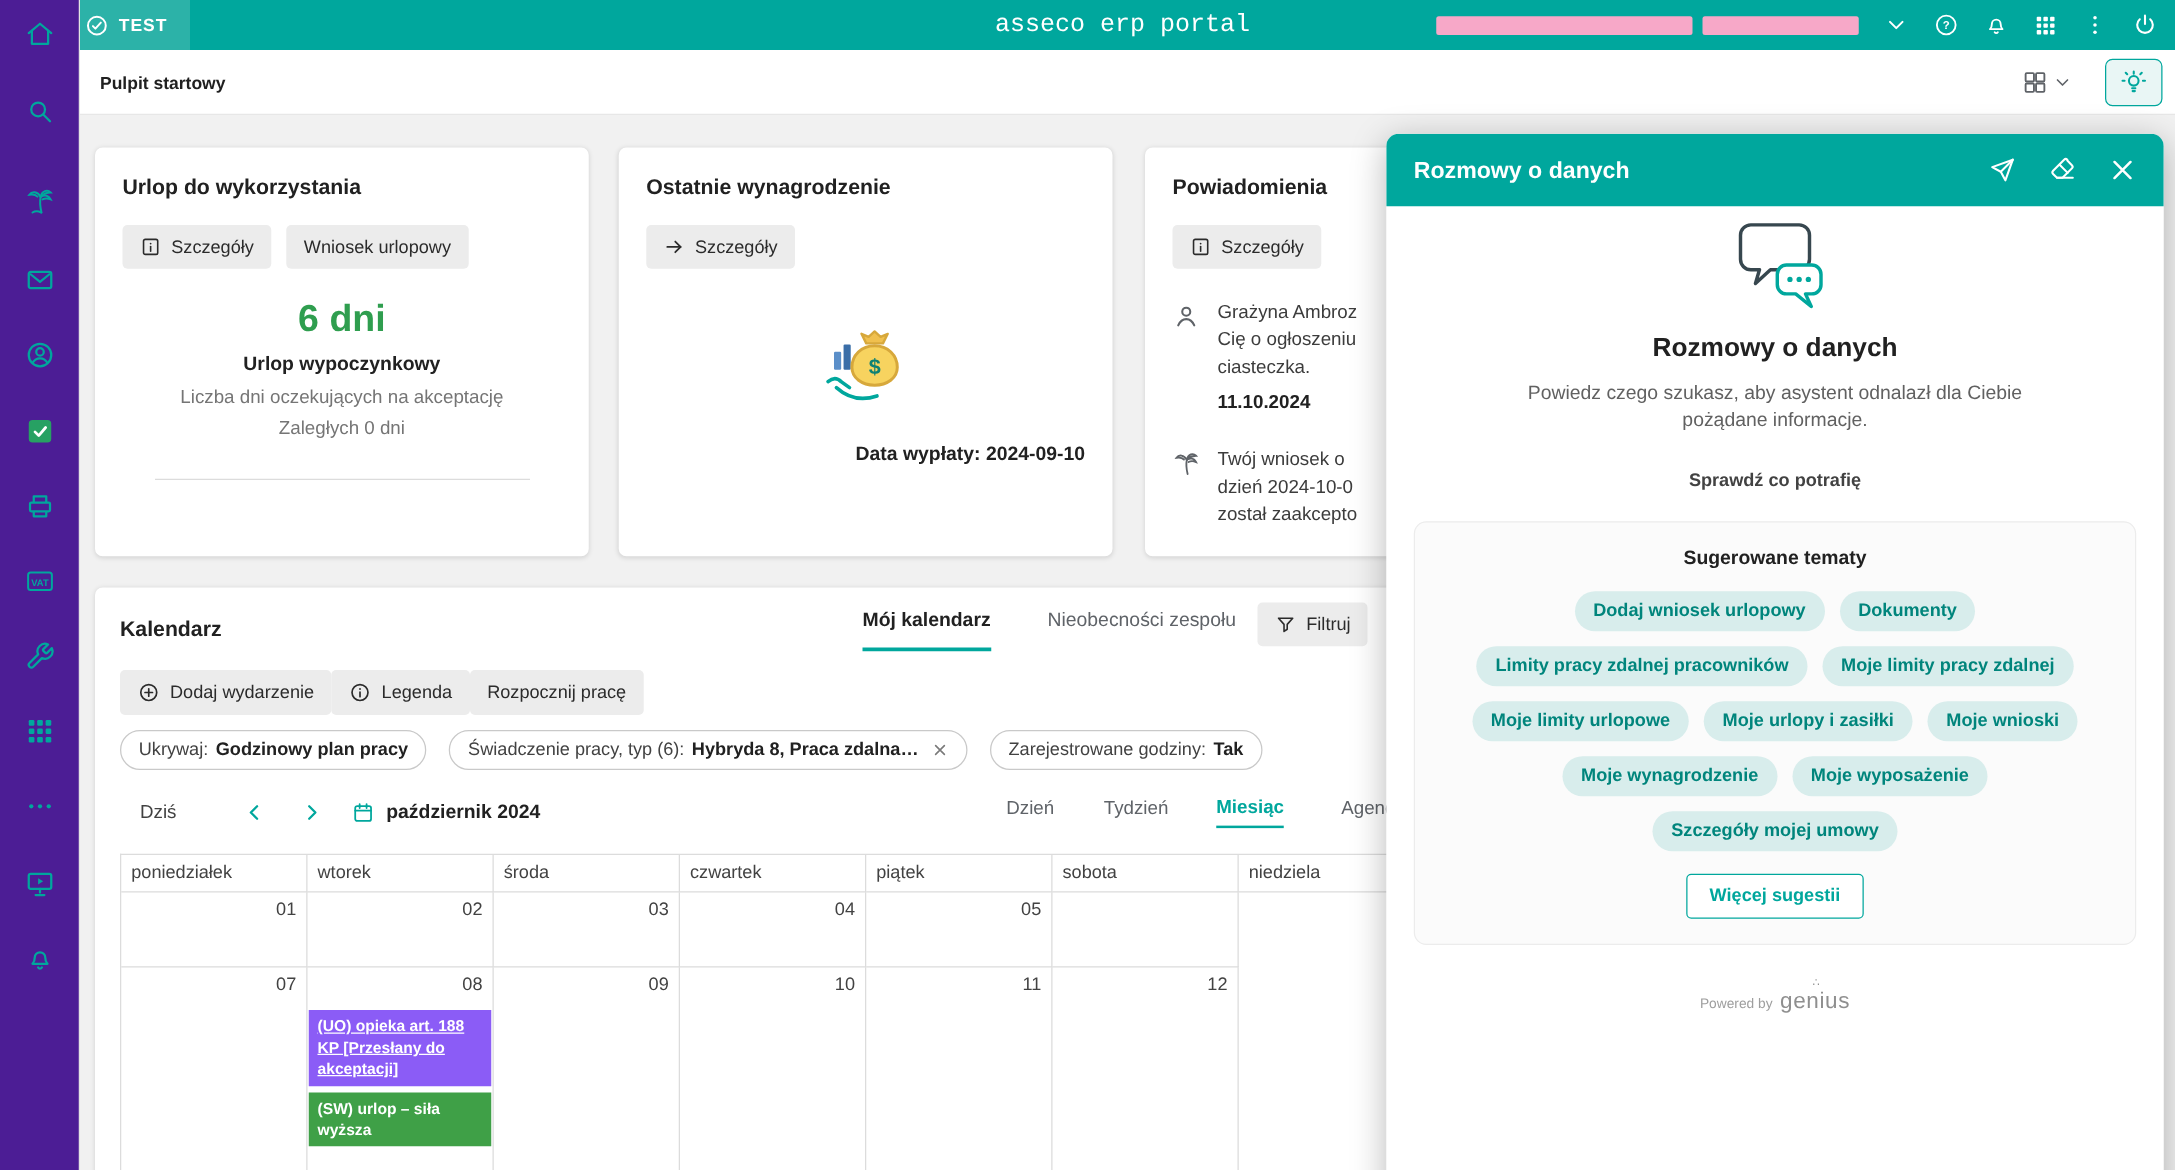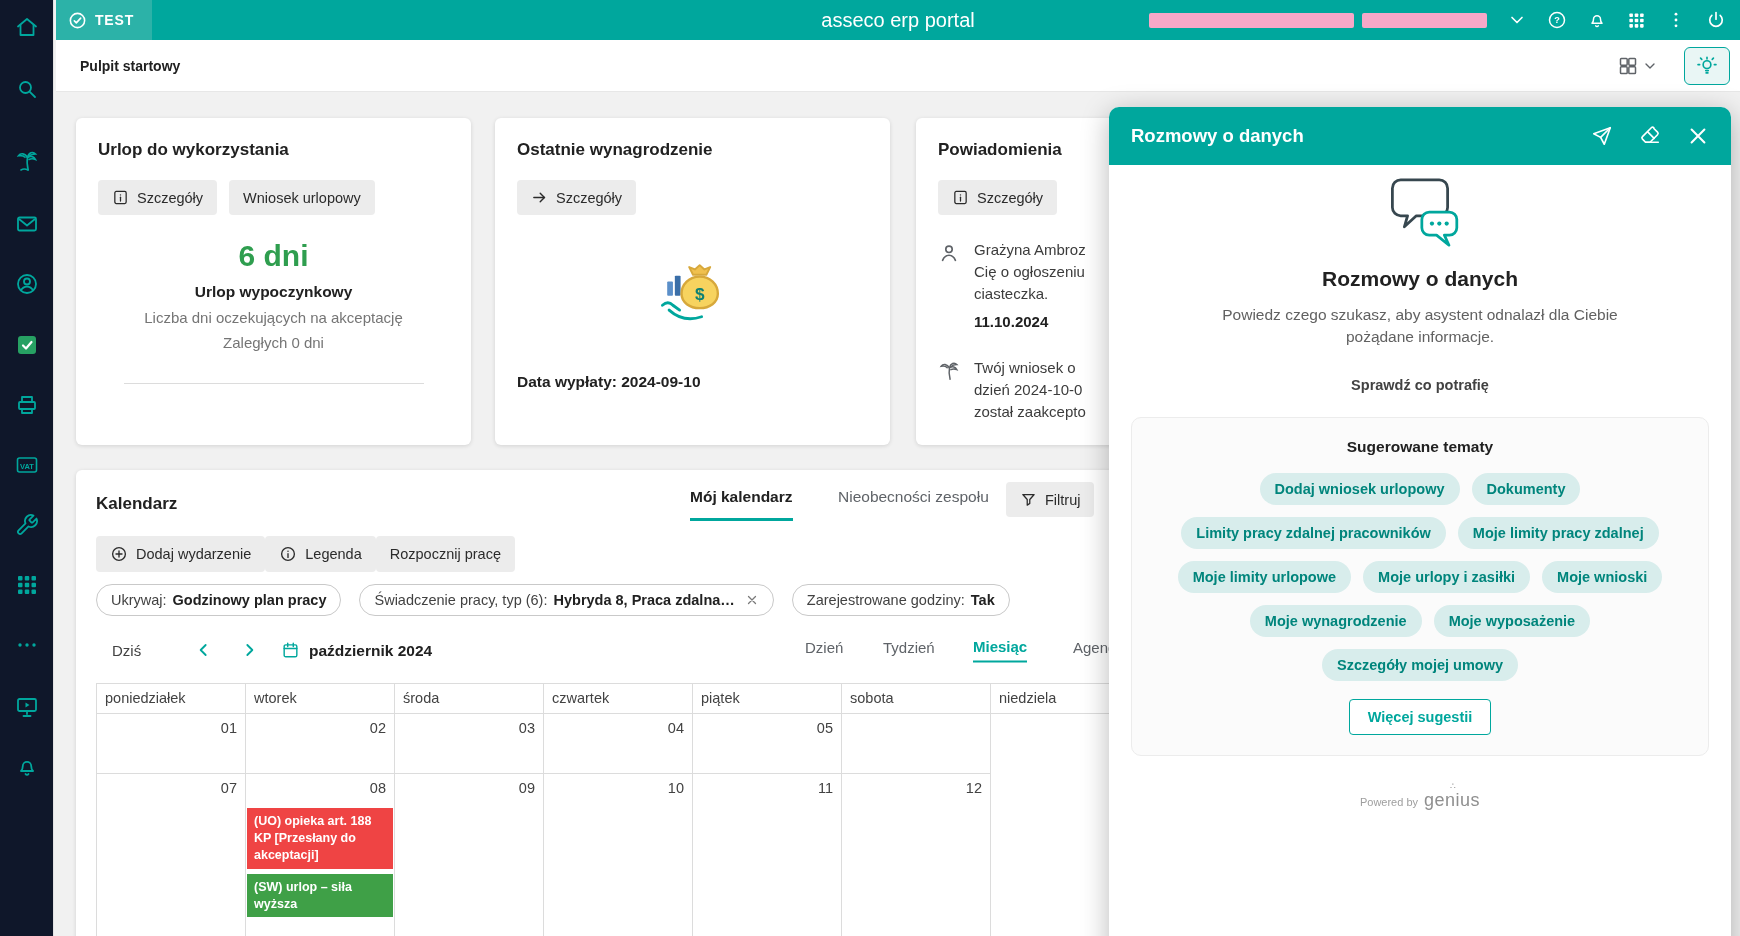--- a/index.html
+++ b/index.html
@@ -7,30 +7,30 @@
   body {
     position:relative; overflow:hidden;
     background:#f1f1f1;
     font-family:"Liberation Sans", sans-serif;
     color:#212121;
   }
   svg { display:block; }
   button { font-family:inherit; cursor:pointer; }
 
   
-  #sidebar { position:absolute; left:0; top:0; width:54px; height:936px; background:#0f172a;
+  #sidebar { position:absolute; left:0; top:0; width:64px; height:936px; background:#4c1d95;
              border-right:1px solid #e3e3e3; z-index:60; }
   .side-icon { position:absolute; left:50%; transform:translateX(-50%); color:#00a79d; cursor:pointer; }
 
   
   #topbar { position:absolute; left:56px; right:0; top:0; height:40px; background:#00a79d;
             display:flex; align-items:center; z-index:55; }
   .test-badge { height:40px; background:#2cb2a8; display:flex; align-items:center; gap:8px;
                 padding:0 18px 0 12px; color:#fff; font-weight:bold; font-size:14px; letter-spacing:.8px; }
-  .topbar-title { position:absolute; left:50%; transform:translateX(-50%); color:#fff; font-size:20px; }
+  .topbar-title { position:absolute; left:50%; transform:translateX(-50%); color:#fff; font-size:20px;font-family:Liberation Mono, monospace; }
   .topbar-right { margin-left:auto; display:flex; align-items:center; gap:20px; padding-right:14px; color:#fff; }
   .redact { height:15px; background:#f7a8c8; border-radius:2px; }
   .topbar-btn { color:#fff; background:none; border:none; display:flex; }
 
   
   #subheader { position:absolute; left:56px; right:0; top:40px; height:52px; background:#fff;
                border-bottom:1px solid #e7e7e7; display:flex; align-items:center; z-index:50; }
   .page-title { margin-left:24px; font-size:14px; font-weight:bold; color:#202020; }
   .layout-switcher { margin-left:auto; display:flex; align-items:center; gap:4px; color:#5f6368;
                      background:none; border:none; }
@@ -47,21 +47,21 @@
   .card-title { font-size:17px; font-weight:bold; color:#212121; }
   .btn-row { display:flex; gap:12px; margin-top:20px; }
   .btn-gray { display:inline-flex; align-items:center; gap:8px; background:#ececec; border:none;
               border-radius:4px; padding:9px 14px; font-size:14.5px; color:#2b2b2b; }
   .vac-center { margin-top:24px; text-align:center; }
   .days { color:#2f9e4f; font-size:30px; font-weight:bold; }
   .vac-type { margin-top:10px; font-size:15.5px; font-weight:bold; }
   .vac-sub { margin-top:8px; font-size:15px; color:#757575; white-space:nowrap; }
   .vac-divider { margin:32px auto 0; width:300px; border-top:1px solid #dcdcdc; }
   .salary-illustration { margin:32px auto 0; width:86px; }
-  .payout { text-align:left; margin-top:40px; font-size:15.5px; font-weight:bold; }
+  .payout { text-align:right; margin-top:22px; font-size:15.5px; font-weight:bold; }
   .notif-item { display:flex; gap:14px; margin-top:24px; }
   .notif-icon { color:#5f6368; margin-top:3px; flex:none; }
   .notif-lines { font-size:15px; color:#3c3c3c; line-height:1.45; }
   .notif-date { font-weight:bold; color:#212121; margin-top:7px; font-size:15px; }
 
   
   #calendar-card { position:absolute; left:76px; top:470px; width:1596px; height:520px; background:#fff;
                    border-radius:6px; box-shadow:0 1px 4px rgba(0,0,0,.13); }
   .cal-title { position:absolute; left:20px; top:24px; font-size:17px; font-weight:bold; }
   .cal-tab { position:absolute; top:18px; background:none; border:none; font-size:15.5px; color:#5f6368;
@@ -92,21 +92,21 @@
   .grid-row { display:grid; grid-template-columns:repeat(7,149px); }
   .gh-cell { height:30px; padding:6px 8px; font-size:14.5px; color:#424242;
              border-right:1px solid #dcdcdc; border-bottom:1px solid #dcdcdc; }
   .day-cell { position:relative; border-right:1px solid #dcdcdc; border-bottom:1px solid #dcdcdc; }
   .row-1 .day-cell { height:60px; }
   .row-2 .day-cell { height:250px; }
   .day-num { position:absolute; top:6px; right:8px; font-size:14.5px; color:#424242; }
   .day-num.muted { color:#9e9e9e; }
   .events { position:absolute; top:34px; left:1px; right:1px; display:flex; flex-direction:column; gap:5px; }
   .event { color:#fff; font-size:12.5px; font-weight:bold; line-height:1.35; padding:5px 7px; cursor:pointer; }
-  .event.gray { background:#ef4444; }
+  .event.gray { background:#8b5cf6;text-decoration:underline; }
   .event.green { background:#3fa047; }
 
   
   #chat-panel { position:absolute; left:1109px; top:107px; width:622px; height:920px; background:#fff;
                 border-radius:10px; box-shadow:0 6px 28px rgba(0,0,0,.28); z-index:70;
                 display:flex; flex-direction:column; overflow:hidden; }
   .chat-header { height:58px; background:#00a79d; display:flex; align-items:center; padding:0 22px;
                  color:#fff; flex:none; }
   .chat-header-title { font-size:18.5px; font-weight:bold; }
   .chat-header-icons { margin-left:auto; display:flex; gap:26px; }

